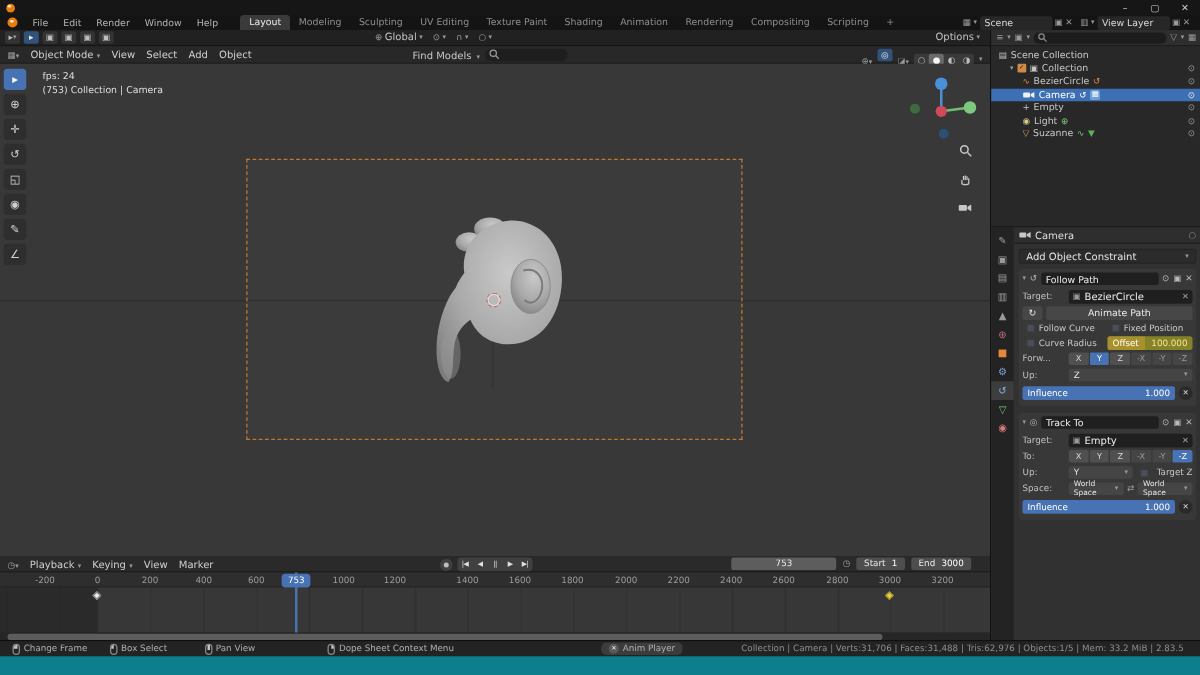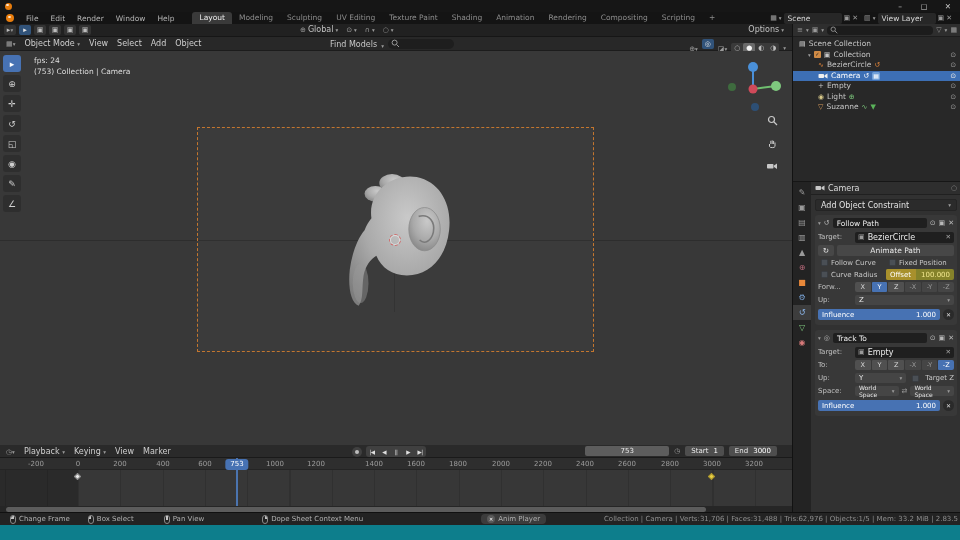--- a/index.html
+++ b/index.html
@@ -178,21 +178,21 @@
   .statusbar { left:0; top:512px; width:960px; height:13px; background:#232323; border-top:1px solid #101010;
     display:flex; align-items:center; font-size:7px; color:#b0b0b0;}
   .hint { display:flex; gap:3px; }
   .mouse { display:inline-block; width:6px; height:9px; border:1px solid #8a8a8a; border-radius:3px; position:relative;}
   .mouse.l::before { content:""; position:absolute; left:0; top:0; width:2.5px; height:3.5px; background:#c4c4c4; border-radius:2.5px 0 0 0;}
   .mouse.m::before { content:""; position:absolute; left:1.7px; top:0; width:1.6px; height:4px; background:#c4c4c4;}
   .mouse.r::before { content:""; position:absolute; right:0; top:0; width:2.5px; height:3.5px; background:#c4c4c4; border-radius:0 2.5px 0 0;}
   .anim-pill { display:flex; align-items:center; gap:3px; background:#3c3c3c; border-radius:4px; padding:1px 6px;}
   .stop-ic { width:8px; height:8px; border-radius:50%; background:#5a5a5a; color:#fff; font-size:5px;
     display:flex; align-items:center; justify-content:center;}
-  .stats { margin-left:auto; margin-right:2px; color:#8e8e8e; }
+  .stats { margin-left:auto; margin-right:13px; color:#8e8e8e; }
 
   .desktop-strip { left:0; top:525px; width:960px; height:15px; background:#0d7e8c; }
   svg { display:block; }
 </style>
 </head>
 <body>
 
 <div class="win">
 
   <div class="titlebar abs">

